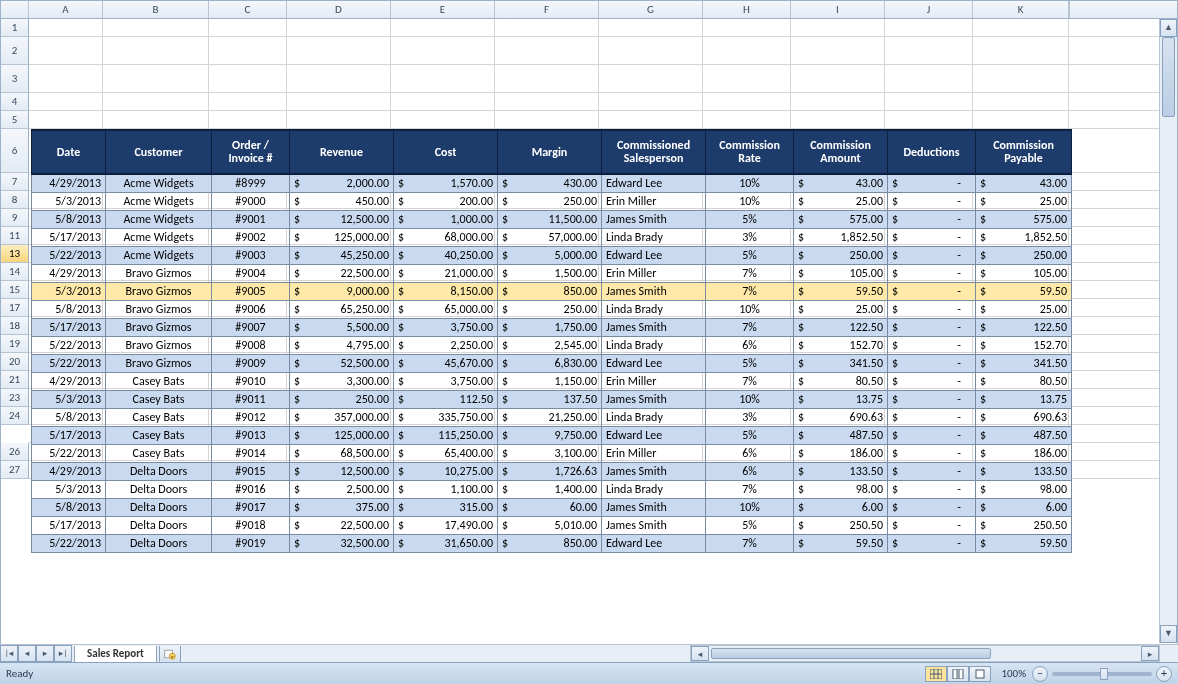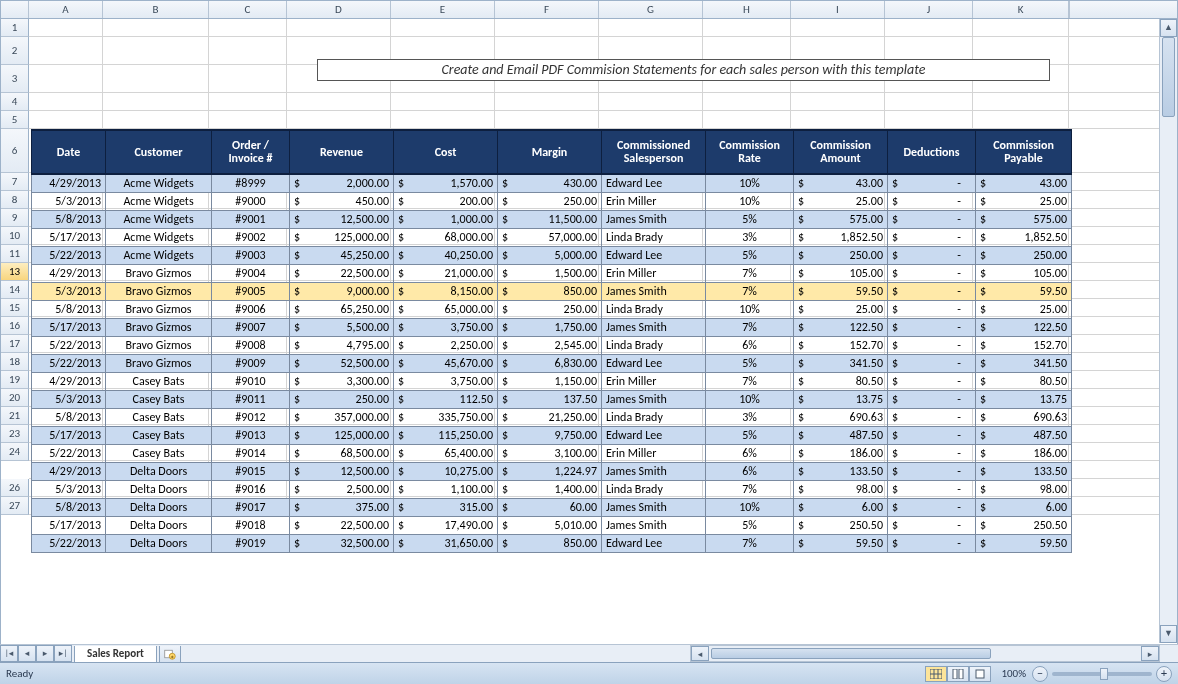--- a/index.html
+++ b/index.html
@@ -432,36 +432,20 @@
           <div class="gl" style="width: 104px;"></div>
           <div class="gl" style="width: 104px;"></div>
           <div class="gl" style="width: 104px;"></div>
           <div class="gl" style="width: 88px;"></div>
           <div class="gl" style="width: 94px;"></div>
           <div class="gl" style="width: 88px;"></div>
           <div class="gl" style="width: 96px;"></div>
         </div>
       </div>
       <div class="row-strip gridline-row" style="height: 18px;">
-        <div class="row-head" style="line-height: 18px;">10</div>
-        <div class="cell-space">
-          <div class="gl" style="width: 74px;"></div>
-          <div class="gl" style="width: 106px;"></div>
-          <div class="gl" style="width: 78px;"></div>
-          <div class="gl" style="width: 104px;"></div>
-          <div class="gl" style="width: 104px;"></div>
-          <div class="gl" style="width: 104px;"></div>
-          <div class="gl" style="width: 104px;"></div>
-          <div class="gl" style="width: 88px;"></div>
-          <div class="gl" style="width: 94px;"></div>
-          <div class="gl" style="width: 88px;"></div>
-          <div class="gl" style="width: 96px;"></div>
-        </div>
-      </div>
-      <div class="row-strip gridline-row" style="height: 18px;">
         <div class="row-head" style="line-height: 18px;">11</div>
         <div class="cell-space">
           <div class="gl" style="width: 74px;"></div>
           <div class="gl" style="width: 106px;"></div>
           <div class="gl" style="width: 78px;"></div>
           <div class="gl" style="width: 104px;"></div>
           <div class="gl" style="width: 104px;"></div>
           <div class="gl" style="width: 104px;"></div>
           <div class="gl" style="width: 104px;"></div>
           <div class="gl" style="width: 88px;"></div>
@@ -497,36 +481,20 @@
           <div class="gl" style="width: 104px;"></div>
           <div class="gl" style="width: 104px;"></div>
           <div class="gl" style="width: 88px;"></div>
           <div class="gl" style="width: 94px;"></div>
           <div class="gl" style="width: 88px;"></div>
           <div class="gl" style="width: 96px;"></div>
         </div>
       </div>
       <div class="row-strip gridline-row" style="height: 18px;">
         <div class="row-head" style="line-height: 18px;">15</div>
-        <div class="cell-space">
-          <div class="gl" style="width: 74px;"></div>
-          <div class="gl" style="width: 106px;"></div>
-          <div class="gl" style="width: 78px;"></div>
-          <div class="gl" style="width: 104px;"></div>
-          <div class="gl" style="width: 104px;"></div>
-          <div class="gl" style="width: 104px;"></div>
-          <div class="gl" style="width: 104px;"></div>
-          <div class="gl" style="width: 88px;"></div>
-          <div class="gl" style="width: 94px;"></div>
-          <div class="gl" style="width: 88px;"></div>
-          <div class="gl" style="width: 96px;"></div>
-        </div>
-      </div>
-      <div class="row-strip gridline-row" style="height: 18px;">
-        <div class="row-head" style="line-height: 18px;">16</div>
         <div class="cell-space">
           <div class="gl" style="width: 74px;"></div>
           <div class="gl" style="width: 106px;"></div>
           <div class="gl" style="width: 78px;"></div>
           <div class="gl" style="width: 104px;"></div>
           <div class="gl" style="width: 104px;"></div>
           <div class="gl" style="width: 104px;"></div>
           <div class="gl" style="width: 104px;"></div>
           <div class="gl" style="width: 88px;"></div>
           <div class="gl" style="width: 94px;"></div>
@@ -689,21 +657,20 @@
           <div class="gl" style="width: 104px;"></div>
           <div class="gl" style="width: 104px;"></div>
           <div class="gl" style="width: 88px;"></div>
           <div class="gl" style="width: 94px;"></div>
           <div class="gl" style="width: 88px;"></div>
           <div class="gl" style="width: 96px;"></div>
         </div>
       </div>
     </div>
 
-  <div class="banner">Create and Email PDF Commision Statements for each sales person with this template</div>
 
   <table class="data-table" id="data-table">
     <thead>
         <tr id="thead-row">
           <th style="width: 74px; height: 44px;">Date</th>
           <th style="width: 106px; height: 44px;">Customer</th>
           <th style="width: 78px; height: 44px;">Order /
 Invoice #</th>
           <th style="width: 104px; height: 44px;">Revenue</th>
           <th style="width: 104px; height: 44px;">Cost</th>
@@ -1420,21 +1387,21 @@
           </td>
           <td class="" style="width: 104px;">
             <div class="moneycell">
               <span class="sym">$</span>
               <span class="val">10,275.00</span>
             </div>
           </td>
           <td class="" style="width: 104px;">
             <div class="moneycell">
               <span class="sym">$</span>
-              <span class="val">1,224.97</span>
+              <span class="val">1,726.63</span>
             </div>
           </td>
           <td class="" style="width: 104px;">James Smith</td>
           <td class="ctr" style="width: 88px;">6%</td>
           <td class="" style="width: 94px;">
             <div class="moneycell">
               <span class="sym">$</span>
               <span class="val">133.50</span>
             </div>
           </td>

